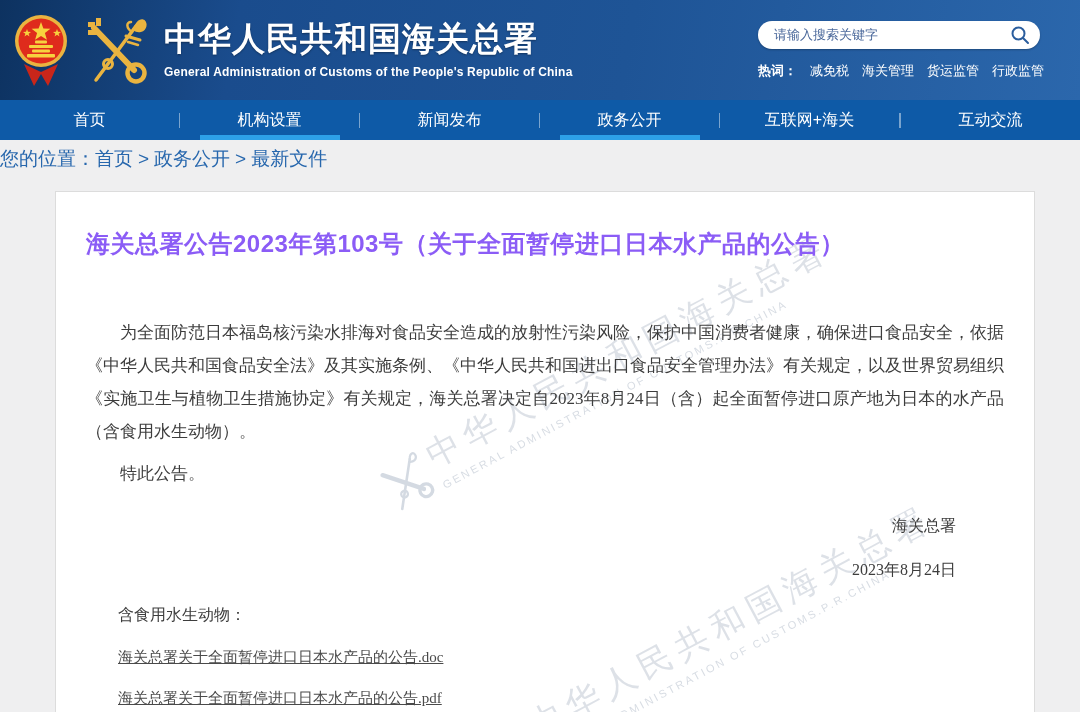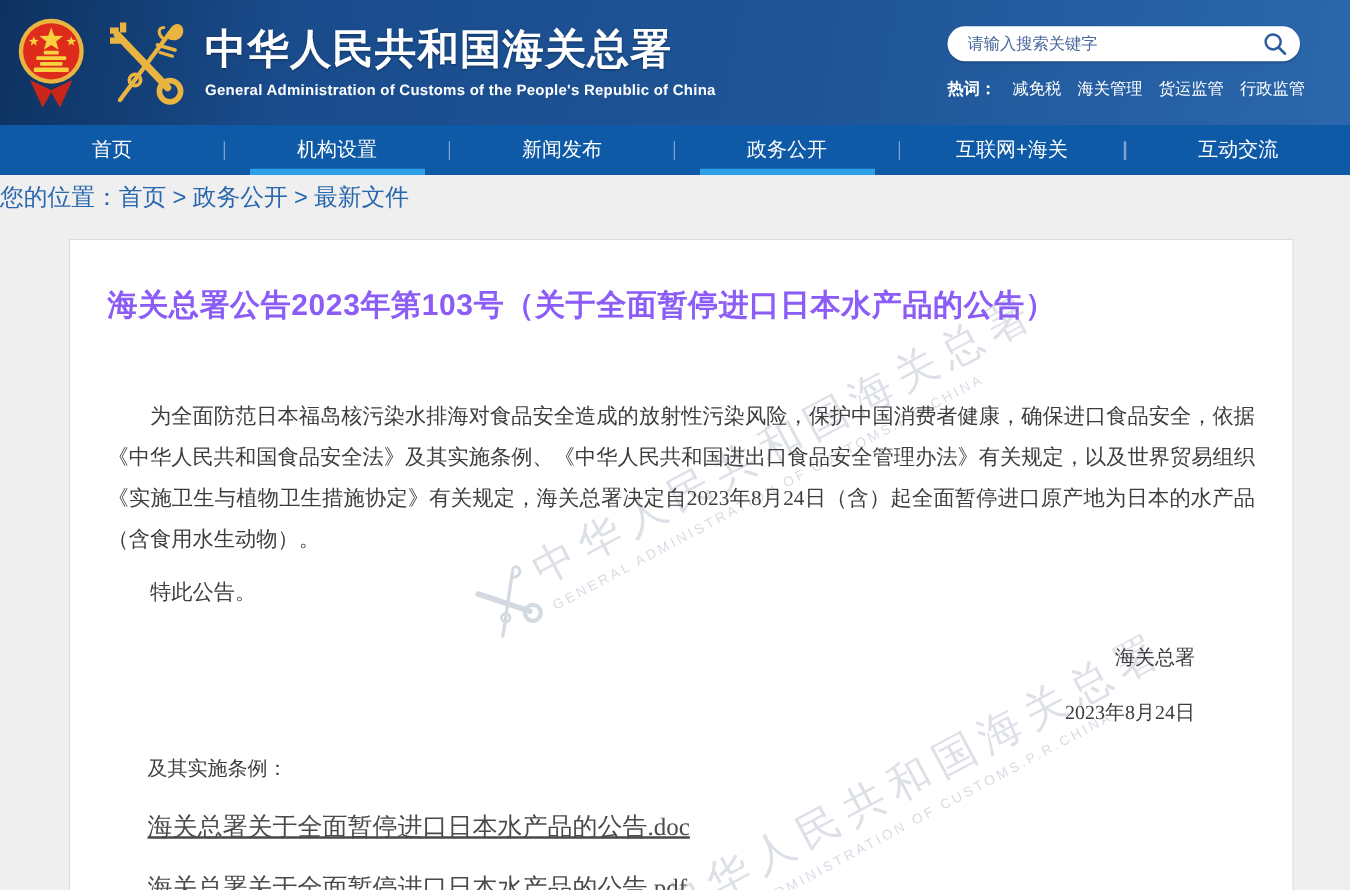--- a/index.html
+++ b/index.html
@@ -45,21 +45,21 @@
   }
   .card-content{ position:relative; z-index:1; }
   .article-title{ text-align:left; font-size:24px; font-weight:bold; color:#8b5cf6; letter-spacing:.5px; margin-bottom:56px; font-family:"Liberation Sans",sans-serif; }
   .body-para{ font-family:"Liberation Serif",serif; font-size:17px; line-height:33px; color:#3d3d3d; text-indent:2em; text-align:justify; }
   .closing-para{ margin-top:9px; }
   .sig-line{ font-family:"Liberation Serif",serif; font-size:16px; color:#3d3d3d; text-align:right; padding-right:48px; }
   .sig-name{ margin-top:26px; }
   .sig-date{ margin-top:23px; }
   .dl-label{ margin-top:24px; font-family:"Liberation Serif",serif; font-size:16px; color:#3d3d3d; text-indent:2em; }
   .dl-row{ margin-top:22px; padding-left:2em; }
-  .dl-row a{ font-family:"Liberation Serif",serif; font-size:20px; color:#4a4a4a; text-decoration:underline; cursor:pointer; }
+  .dl-row a{ font-family:"Liberation Serif",serif; font-size:15px; color:#4a4a4a; text-decoration:underline; cursor:pointer; }
 
   
   .wm{ position:absolute; z-index:0; display:flex; align-items:flex-end; transform:rotate(-28deg); pointer-events:none; white-space:nowrap; }
   .wm-1{ left:295px; top:150px; }
   .wm-2{ left:398px; top:420px; }
   .wm-text{ font-family:"Liberation Serif",serif; font-size:34px; letter-spacing:7px; color:rgba(122,140,163,.26); }
   .wm-sub{ font-size:11px; letter-spacing:2.5px; color:rgba(122,140,163,.30); margin-top:2px; }
   .wm-logo{ margin-right:8px; opacity:.26; }
 </style>
 </head>
@@ -184,21 +184,21 @@
 
   <div class="card-content">
     <h1 class="article-title">海关总署公告2023年第103号（关于全面暂停进口日本水产品的公告）</h1>
 
     <p class="body-para">为全面防范日本福岛核污染水排海对食品安全造成的放射性污染风险，保护中国消费者健康，确保进口食品安全，依据《中华人民共和国食品安全法》及其实施条例、《中华人民共和国进出口食品安全管理办法》有关规定，以及世界贸易组织《实施卫生与植物卫生措施协定》有关规定，海关总署决定自2023年8月24日（含）起全面暂停进口原产地为日本的水产品（含食用水生动物）。</p>
     <p class="body-para closing-para">特此公告。</p>
 
     <p class="sig-line sig-name">海关总署</p>
     <p class="sig-line sig-date">2023年8月24日</p>
 
-    <p class="dl-label">及其实施条例：</p>
+    <p class="dl-label">含食用水生动物：</p>
     <p class="dl-row">
       <a>海关总署关于全面暂停进口日本水产品的公告.doc</a>
     </p>
     <p class="dl-row">
       <a>海关总署关于全面暂停进口日本水产品的公告.pdf</a>
     </p>
 
   </div>
 </main>
 

